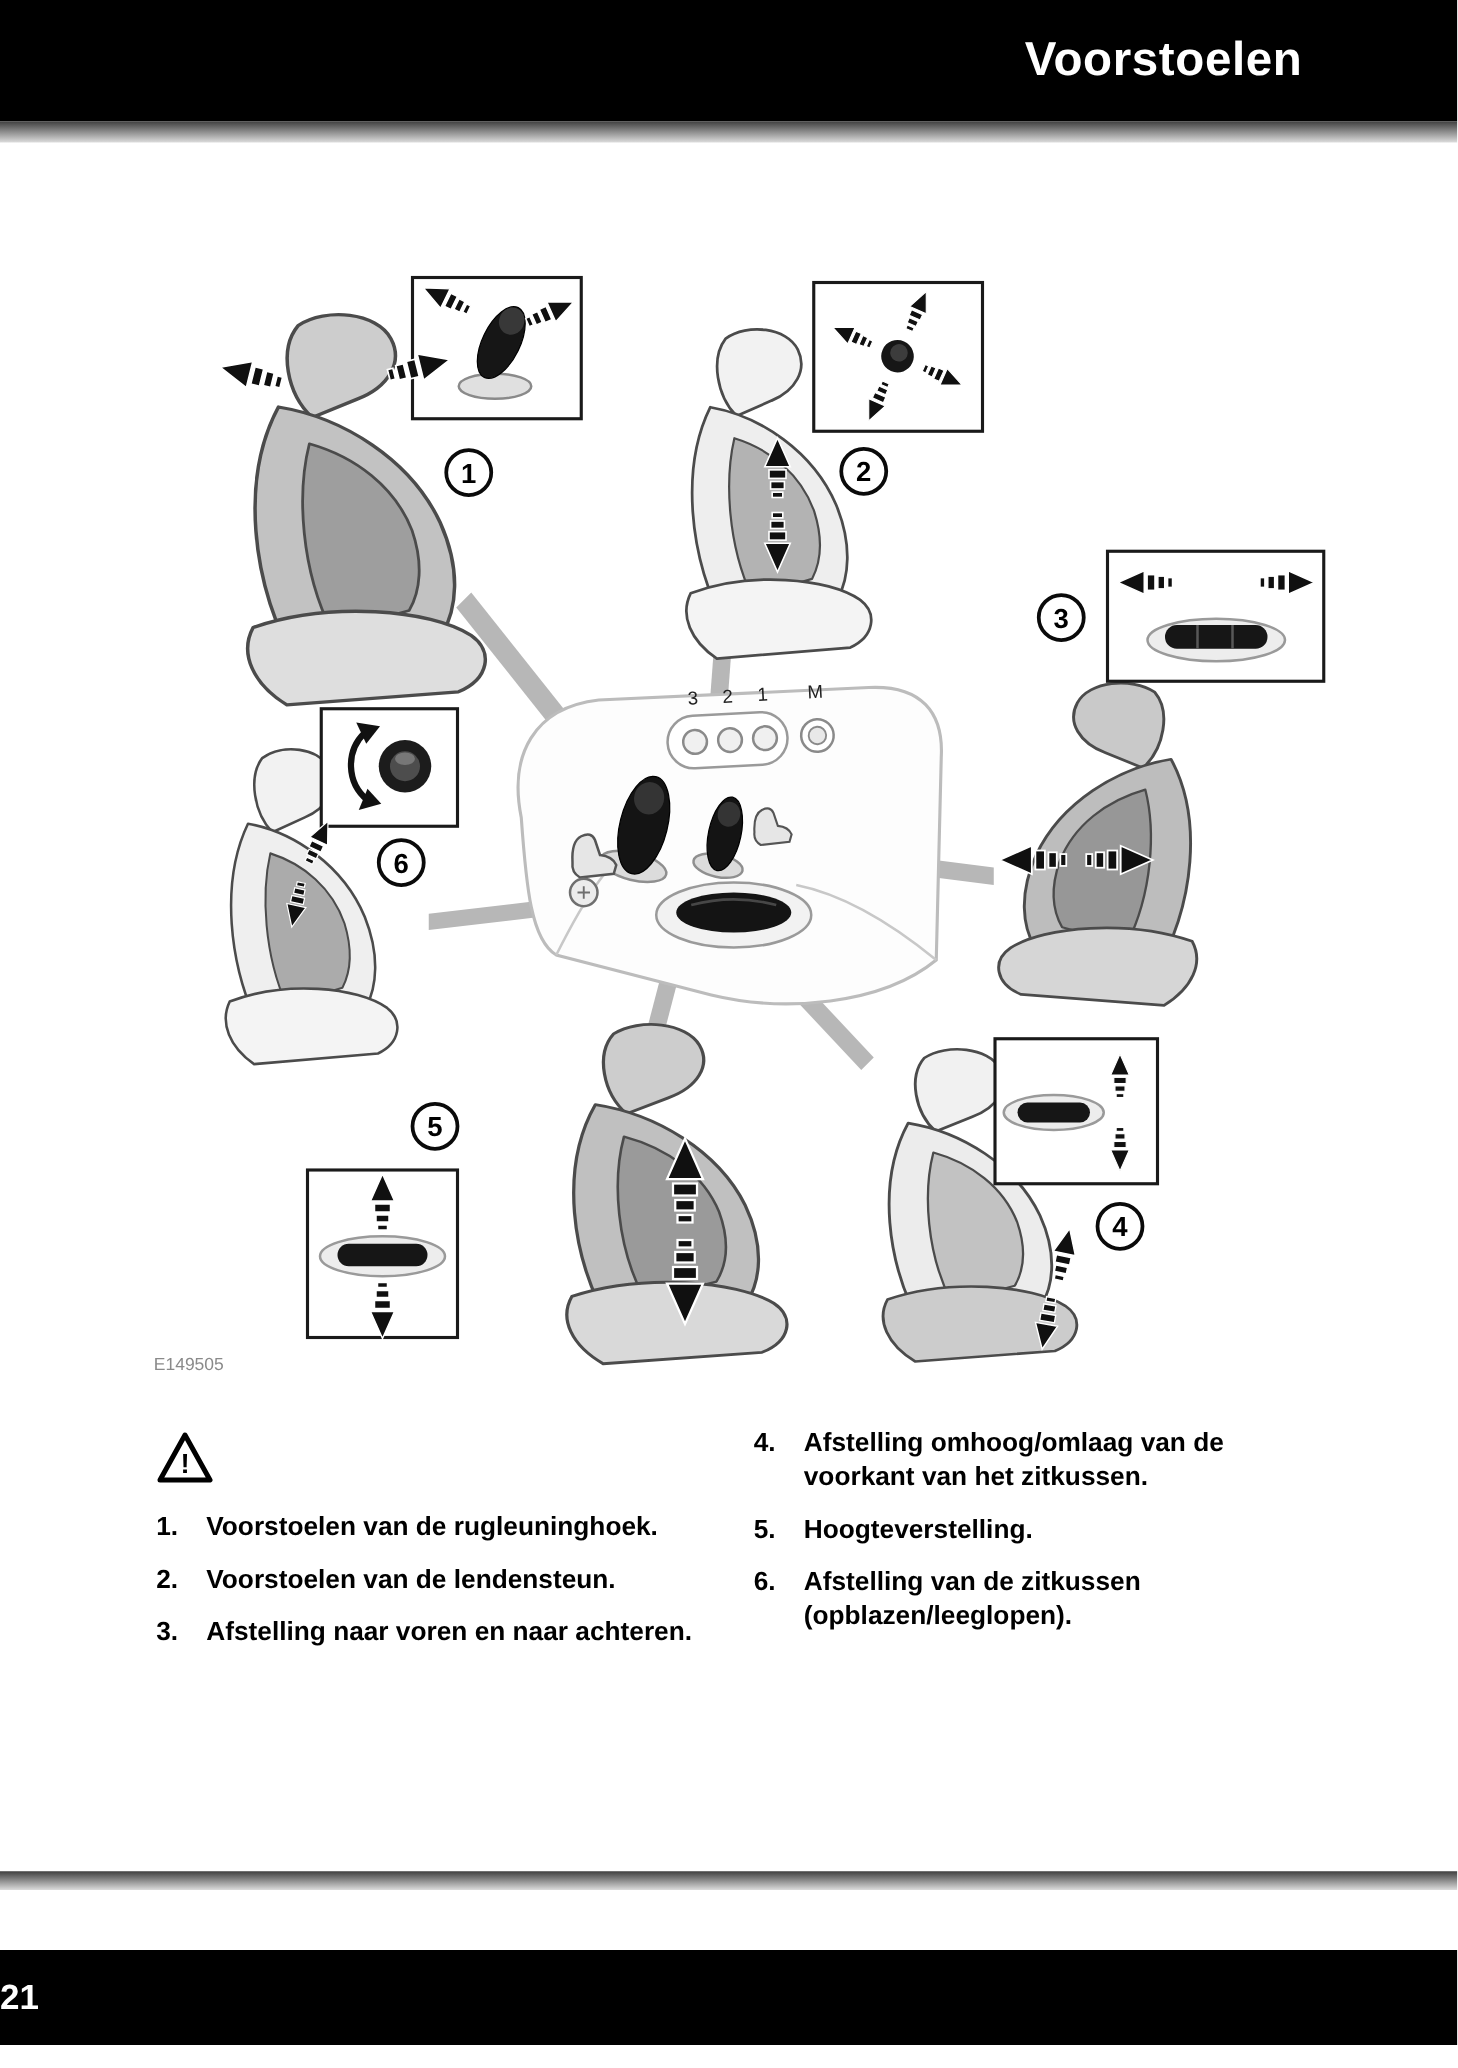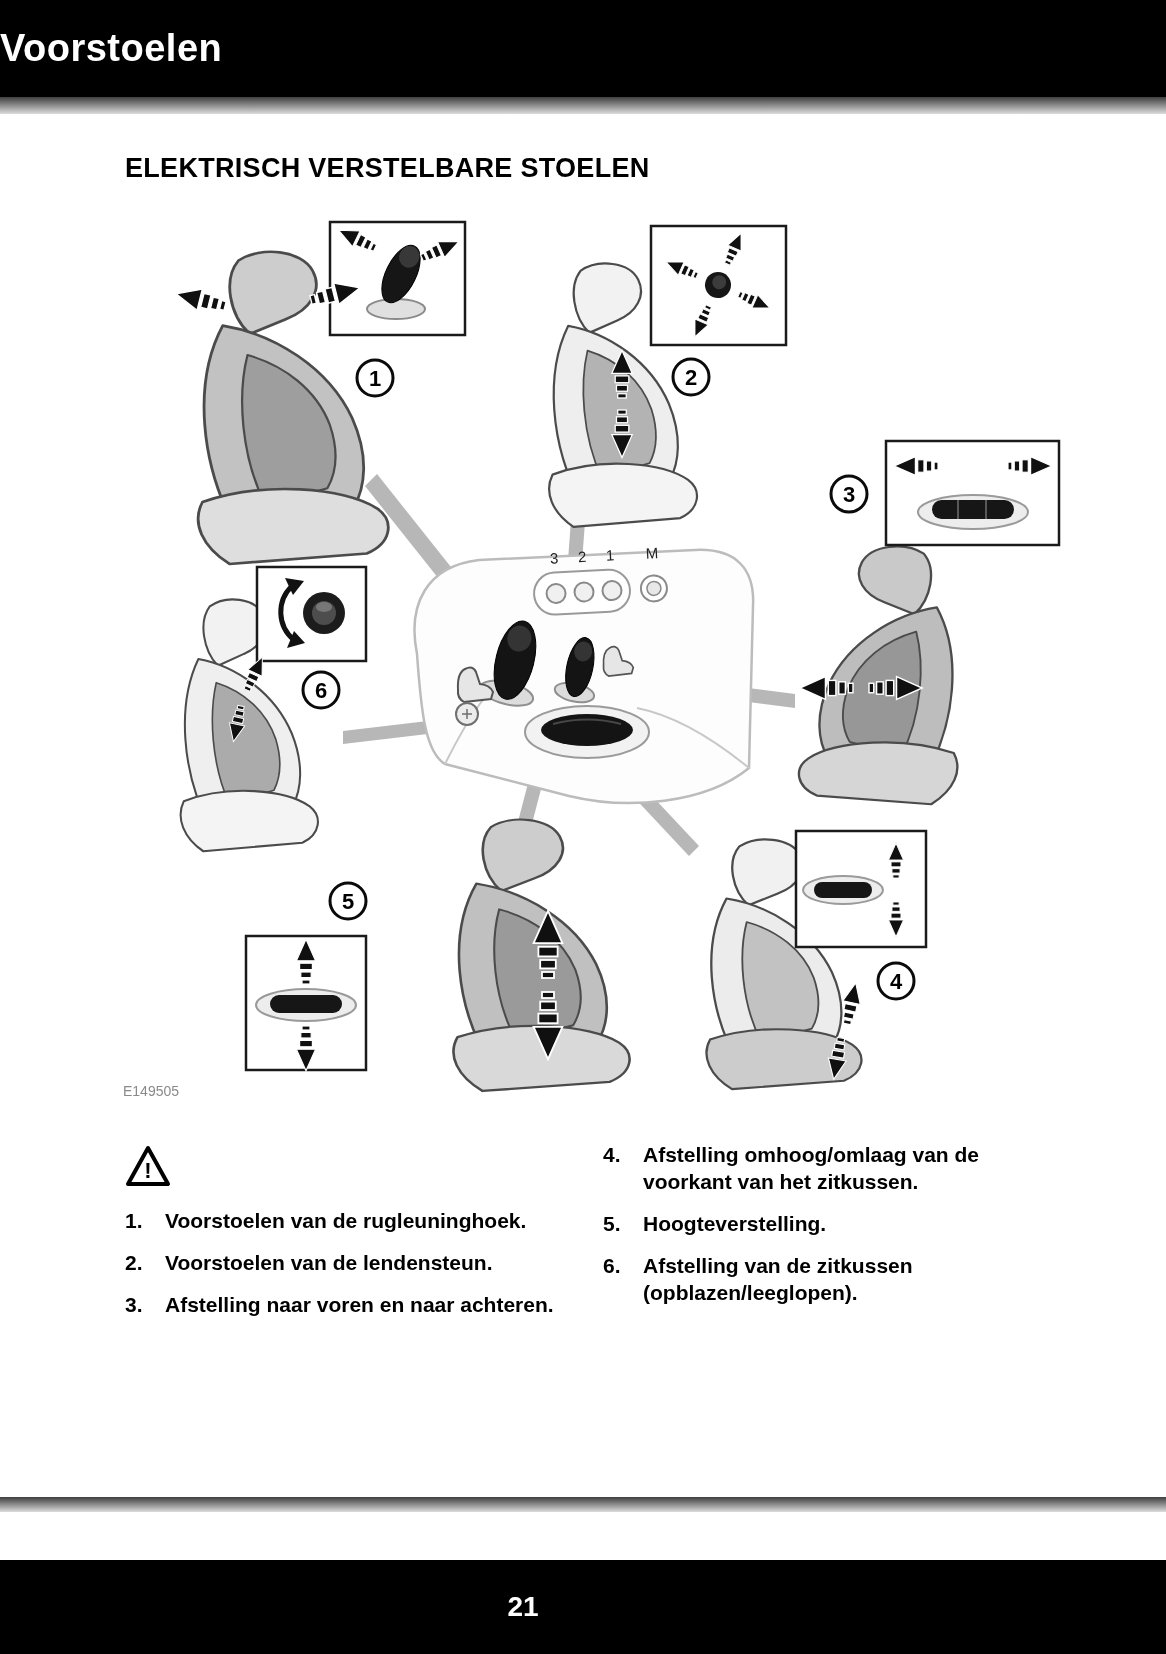--- a/index.html
+++ b/index.html
@@ -1,28 +1,28 @@
 <!DOCTYPE html>
 <html><head>
 <meta charset="utf-8">
 <style>
   * { margin:0; padding:0; box-sizing:border-box; }
   html,body { background:#fff; }
   body { font-family:"Liberation Sans", sans-serif; color:#000; }
   .page { position:relative; width:1166px; height:1654px; background:#fff; overflow:hidden; }
 
   .header-bar { position:absolute; left:0; top:0; width:100%; height:97px; background:#000;
-                display:flex; align-items:center; justify-content:flex-start; padding-right:124px; }
+                display:flex; align-items:center; justify-content:flex-end; padding-right:124px; }
   .header-title { color:#fff; font-size:38px; font-weight:bold; letter-spacing:0.5px; }
   .rule-top { position:absolute; left:0; top:97px; width:100%; height:17px;
               background:linear-gradient(to bottom,#3f3f3f,#dcdcdc); }
   .rule-bottom { position:absolute; left:0; top:1497px; width:100%; height:15px;
               background:linear-gradient(to bottom,#3f3f3f,#dcdcdc); }
-  .footer-bar { position:absolute; left:0; top:1560px; width:100%; height:94px; background:#000;
-                display:flex; align-items:center; justify-content:center; padding-right:120px; }
+  .footer-bar { position:absolute; left:0; top:1560px; width:100%; height:76px; background:#000;
+                display:flex; align-items:center; justify-content:flex-start; padding-right:120px; }
   .footer-page { color:#fff; font-size:28px; font-weight:bold; }
 
   .section-title { position:absolute; left:125px; top:153px; font-size:27px; font-weight:bold; letter-spacing:0.3px; }
 
   .figure { position:absolute; left:105px; top:212px; width:960px; height:895px; }
   .figure text { font-family:"Liberation Sans", sans-serif; }
 
   .col-left  { position:absolute; left:125px; top:1142px; width:438px; }
   .col-right { position:absolute; left:603px; top:1142px; width:442px; }
 
@@ -38,21 +38,20 @@
 </head>
 <body>
 
 <div class="page">
 
   <div class="header-bar">
     <div class="header-title">Voorstoelen</div>
   </div>
   <div class="rule-top"></div>
 
-  <div class="section-title">ELEKTRISCH VERSTELBARE STOELEN</div>
 
   <svg class="figure" viewBox="0 0 960 895" xmlns="http://www.w3.org/2000/svg" xmlns:xlink="http://www.w3.org/1999/xlink">
     <defs>
       <g id="seat-shape" stroke="#4b4b4b" stroke-width="2.5" stroke-linejoin="round">
         <path fill="var(--head,#ddd)" d="M92,10 C112,-4 148,0 158,20 C167,38 156,57 134,66 L102,80 C84,62 78,28 92,10 Z"></path>
         <path fill="var(--back,#ddd)" d="M78,72 C124,80 172,112 193,160 C208,196 205,226 194,246 L94,274 C56,205 52,124 78,72 Z"></path>
         <path fill="var(--panel,#bbb)" stroke-width="2" d="M100,100 C133,110 161,133 173,166 C181,191 179,212 171,227 L116,243 C94,196 91,138 100,100 Z"></path>
         <path fill="var(--cush,#eee)" d="M60,240 C114,220 186,226 215,246 C231,258 228,279 206,289 L84,299 C60,283 50,260 60,240 Z"></path>
       </g>
       <g id="arr" stroke="#ffffff" stroke-width="1.5" fill="#101010">

